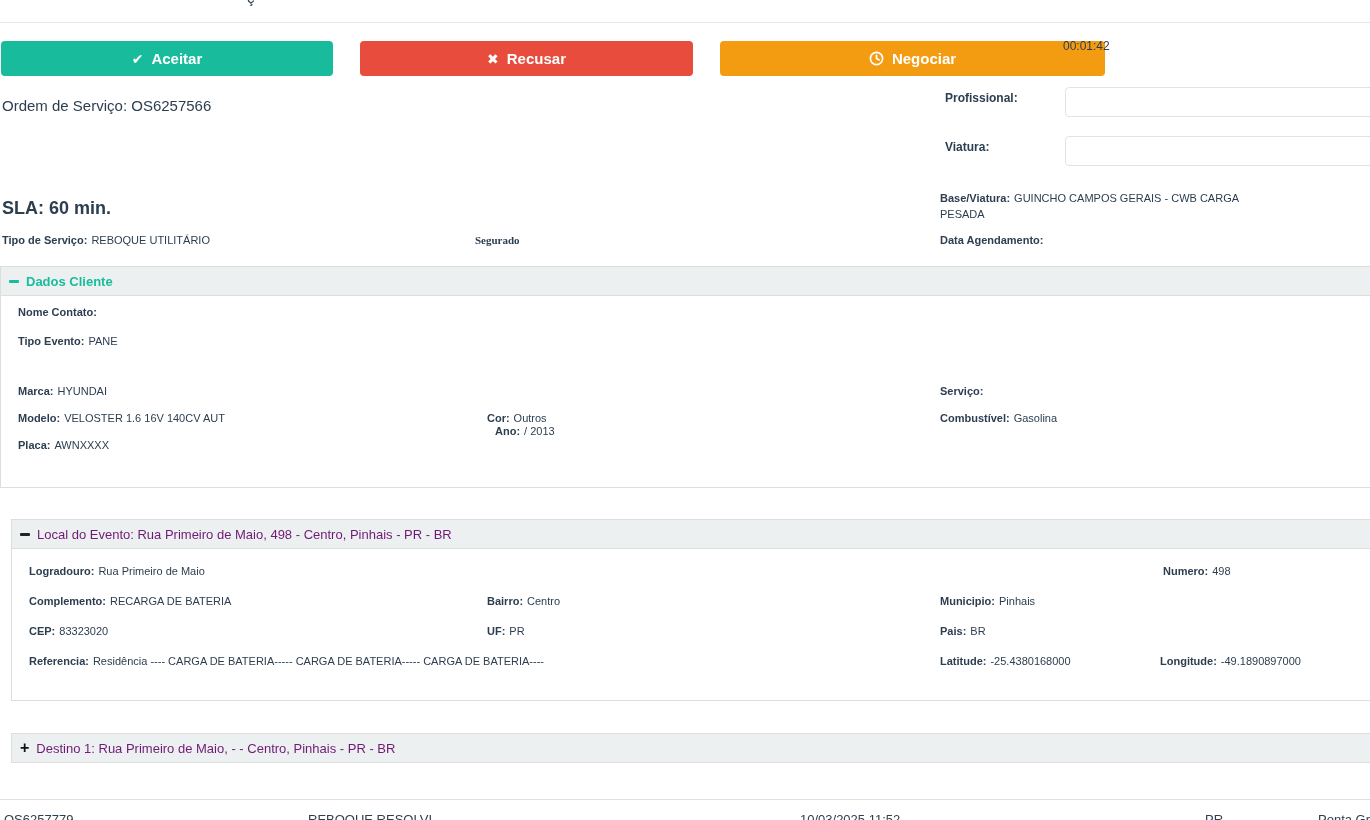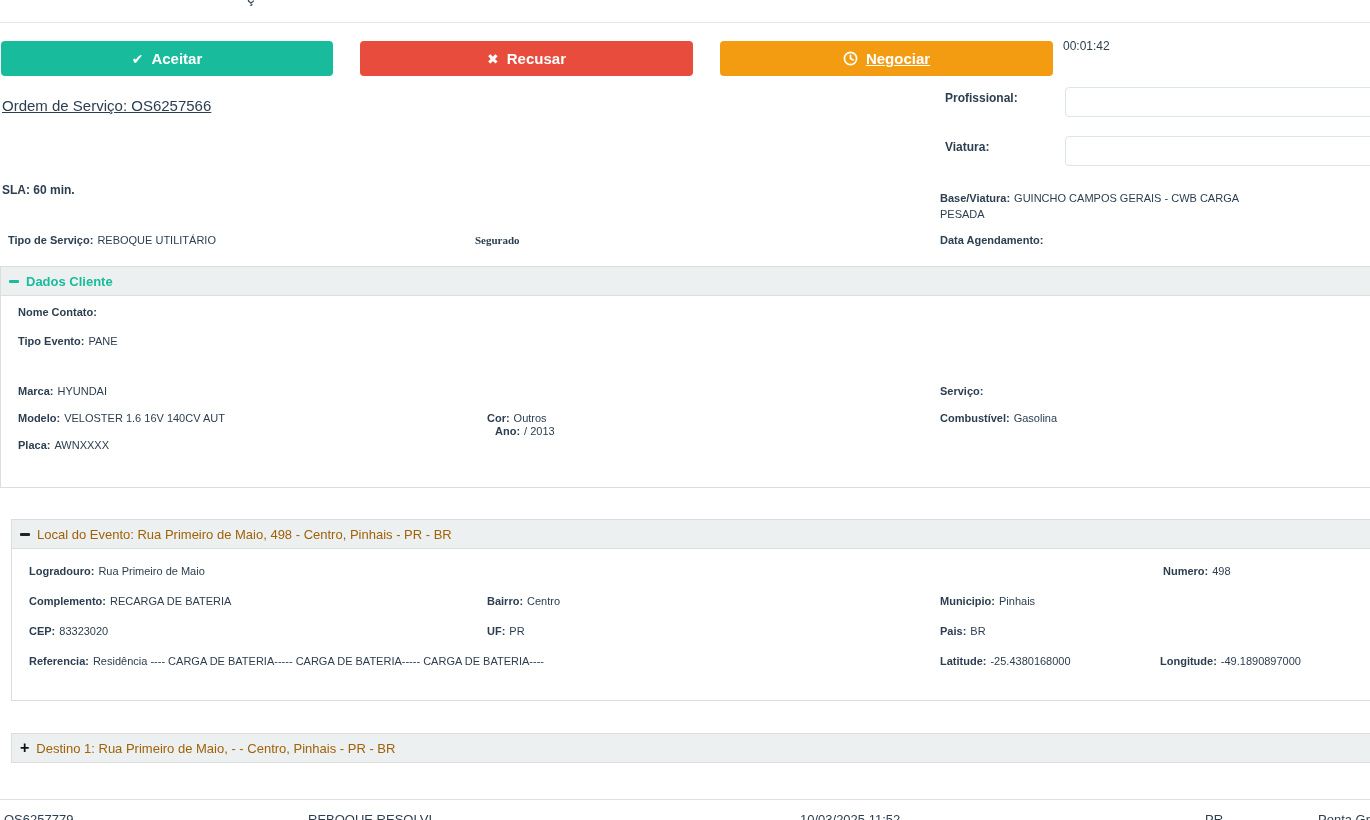--- a/index.html
+++ b/index.html
@@ -22,53 +22,53 @@
 
   
   .btn{
     position:absolute;top:41px;height:35px;border:none;border-radius:4px;
     color:#fff;font-weight:bold;font-size:15px;cursor:pointer;
     display:flex;align-items:center;justify-content:center;gap:8px;
     font-family:inherit;
   }
   .btn-accept{left:1px;width:332px;background:var(--accent-green);}
   .btn-refuse{left:360px;width:333px;background:var(--accent-red);}
-  .btn-negotiate{left:720px;width:333px;background:var(--accent-orange);text-decoration:underline;}
+  .btn-negotiate{left:720px;width:385px;background:var(--accent-orange);}
   .btn .glyph{font-size:14px;}
   .timer{position:absolute;left:1063px;top:39px;font-size:12px;color:var(--text-dark);}
 
-  .order-title{position:absolute;left:2px;top:97px;font-size:15px;color:var(--text-dark);text-decoration:underline;}
+  .order-title{position:absolute;left:2px;top:97px;font-size:15px;color:var(--text-dark);}
 
   .form-label{position:absolute;font-size:12px;font-weight:bold;color:var(--text-dark);white-space:nowrap;}
   .text-input{
     position:absolute;left:1065px;width:320px;height:30px;
     border:1px solid #dce4ec;border-radius:4px;background:#fff;
     font-family:inherit;font-size:13px;color:var(--text-dark);padding:0 8px;
   }
 
-  .sla{position:absolute;left:2px;top:183px;font-size:12px;font-weight:bold;color:var(--text-dark);}
+  .sla{position:absolute;left:2px;top:198px;font-size:18px;font-weight:bold;color:var(--text-dark);}
 
   .field{position:absolute;font-size:11px;color:var(--text-dark);white-space:nowrap;line-height:14px;}
   .field .lbl{font-weight:bold;margin-right:4px;}
   .field.wrap{white-space:normal;width:330px;line-height:16px;}
   .field.boldonly{font-weight:bold;font-family:Liberation Serif, serif;}
 
   
   .panel-header{
     position:absolute;height:30px;background:var(--header-bg);
     border:1px solid var(--border);display:flex;align-items:center;
     padding-left:8px;gap:7px;font-size:13px;cursor:pointer;
   }
   .panel-body{position:absolute;background:#fff;border:1px solid var(--border);border-top:none;}
   .minus-bar{display:inline-block;width:10px;height:3px;border-radius:1px;}
   .minus-teal{background:var(--accent-green);}
   .minus-dark{background:#222;}
   .plus-glyph{font-weight:900;font-size:16px;color:#111;line-height:10px;}
   .ph-title-teal{color:var(--accent-green);font-weight:bold;}
-  .ph-title-dark{color:#a16207;}
+  .ph-title-dark{color:#701a75;}
 
   .bottom-frag{position:absolute;top:812px;font-size:13px;color:var(--text-dark);white-space:nowrap;}
 </style>
 </head>
 <body>
 
 <span class="clip-char">ç</span>
 <div class="divider" style="top:22px;"></div>
 
 <button class="btn btn-accept">
@@ -96,21 +96,21 @@
 <input class="text-input" style="top: 87px;" value="">
 <div class="form-label" style="left:945px;top:140px;">Viatura:</div>
 <input class="text-input" style="top: 136px;" value="">
 
 <div class="sla">SLA: 60 min.</div>
 
 <div class="field wrap" style="left:940px;top:190px;">
   <span class="lbl">Base/Viatura:</span><span>GUINCHO CAMPOS GERAIS - CWB CARGA PESADA</span>
 </div>
 
-<div class="field" style="left:8px;top:233px;">
+<div class="field" style="left:2px;top:233px;">
   <span class="lbl">Tipo de Serviço:</span><span>REBOQUE UTILITÁRIO</span>
 </div>
 <div class="field boldonly" style="left:475px;top:233px;">Segurado</div>
 <div class="field" style="left:940px;top:233px;">
   <span class="lbl">Data Agendamento:</span><span></span>
 </div>
 
 <div class="panel-header" style="left:0;top:266px;width:1372px;">
   <span class="minus-bar minus-teal"></span>
   <span class="ph-title-teal">Dados Cliente</span>

